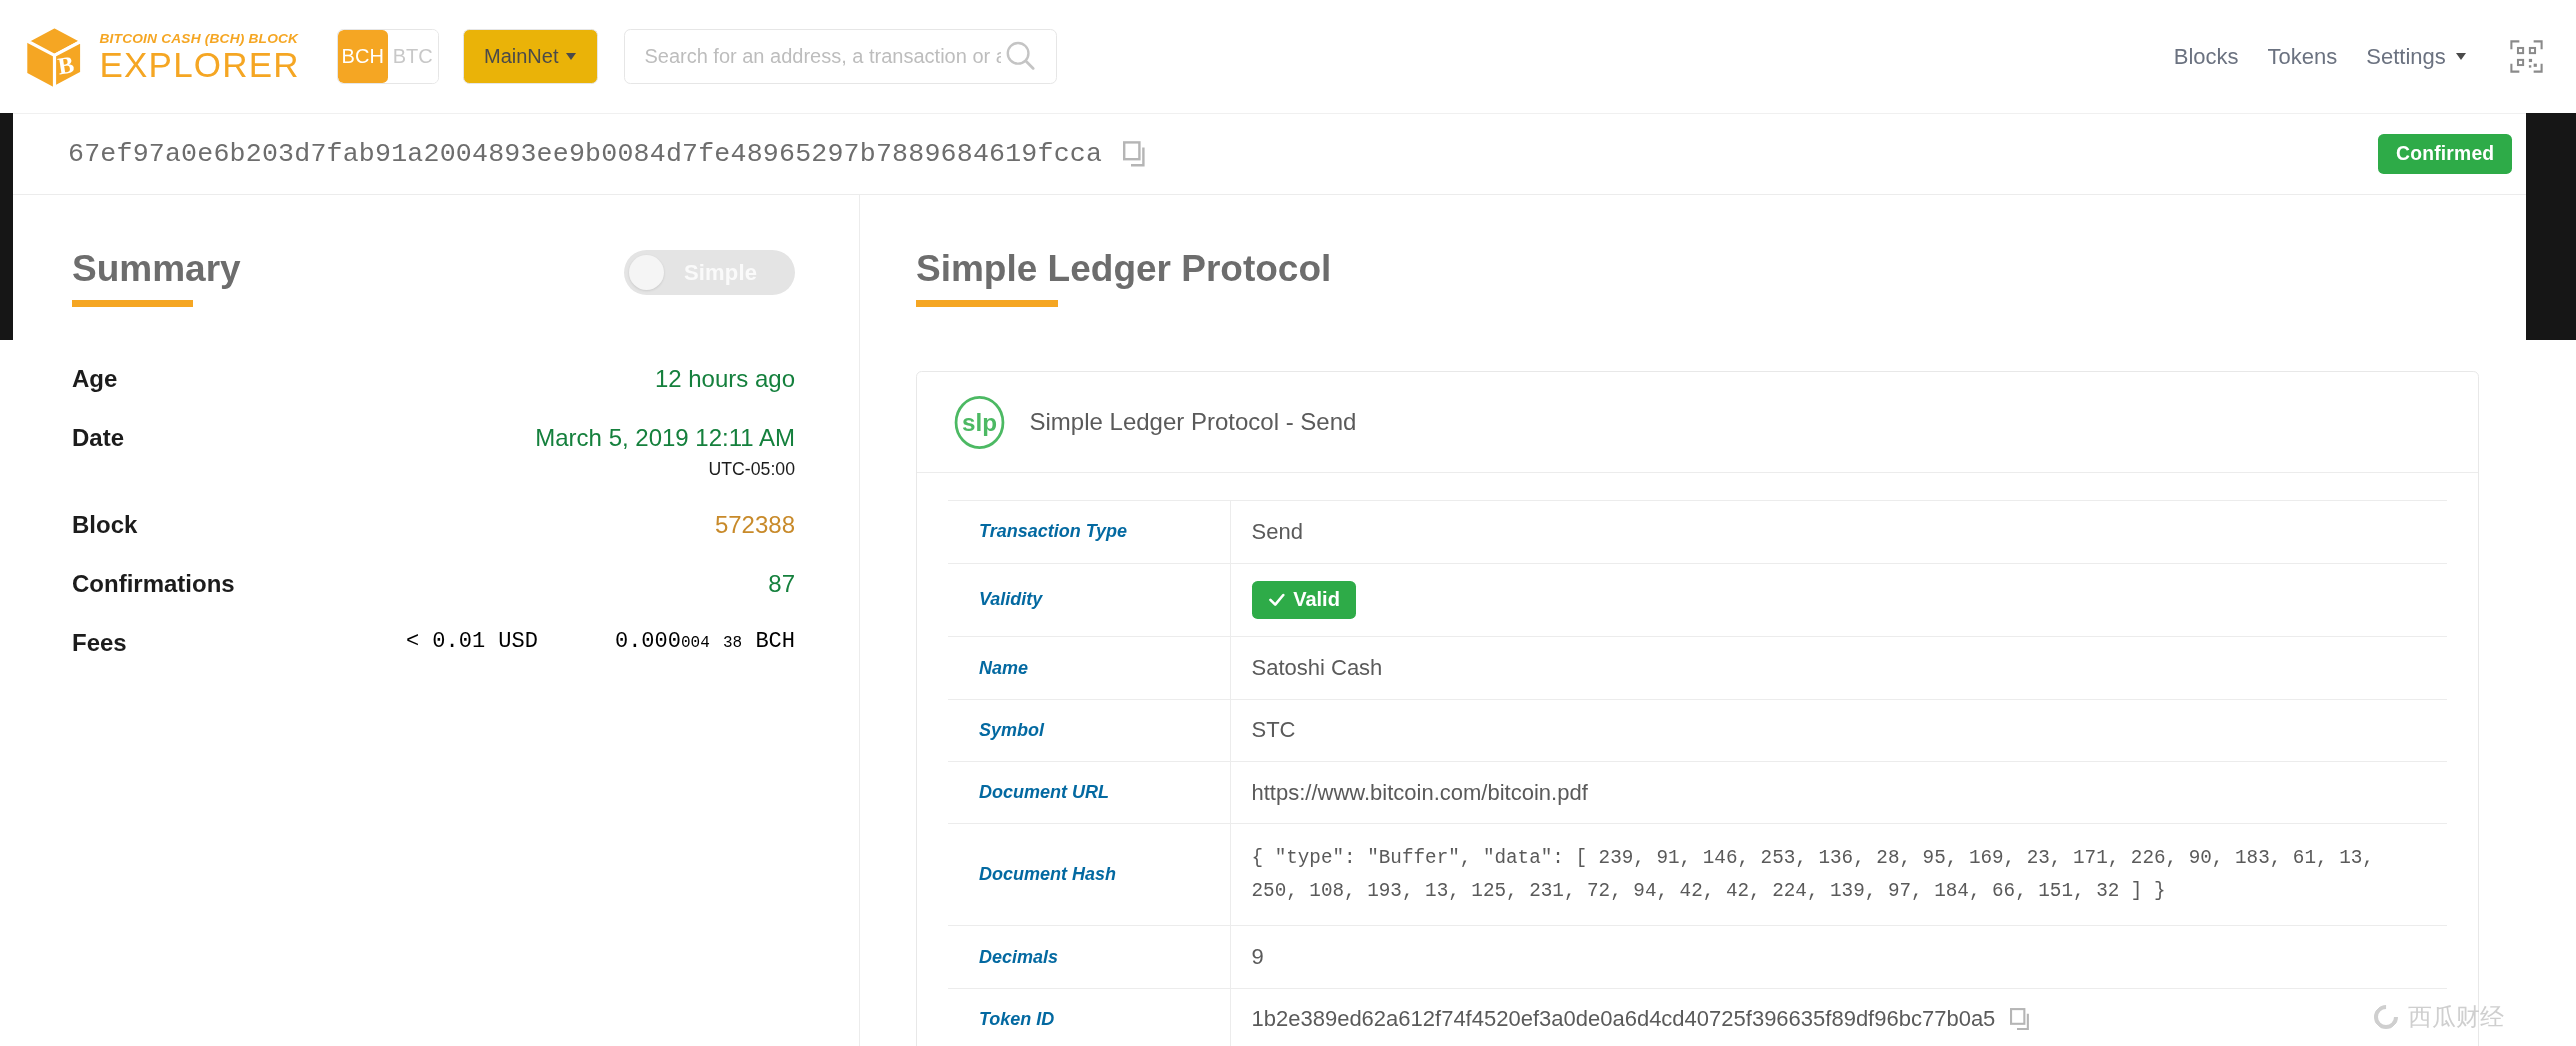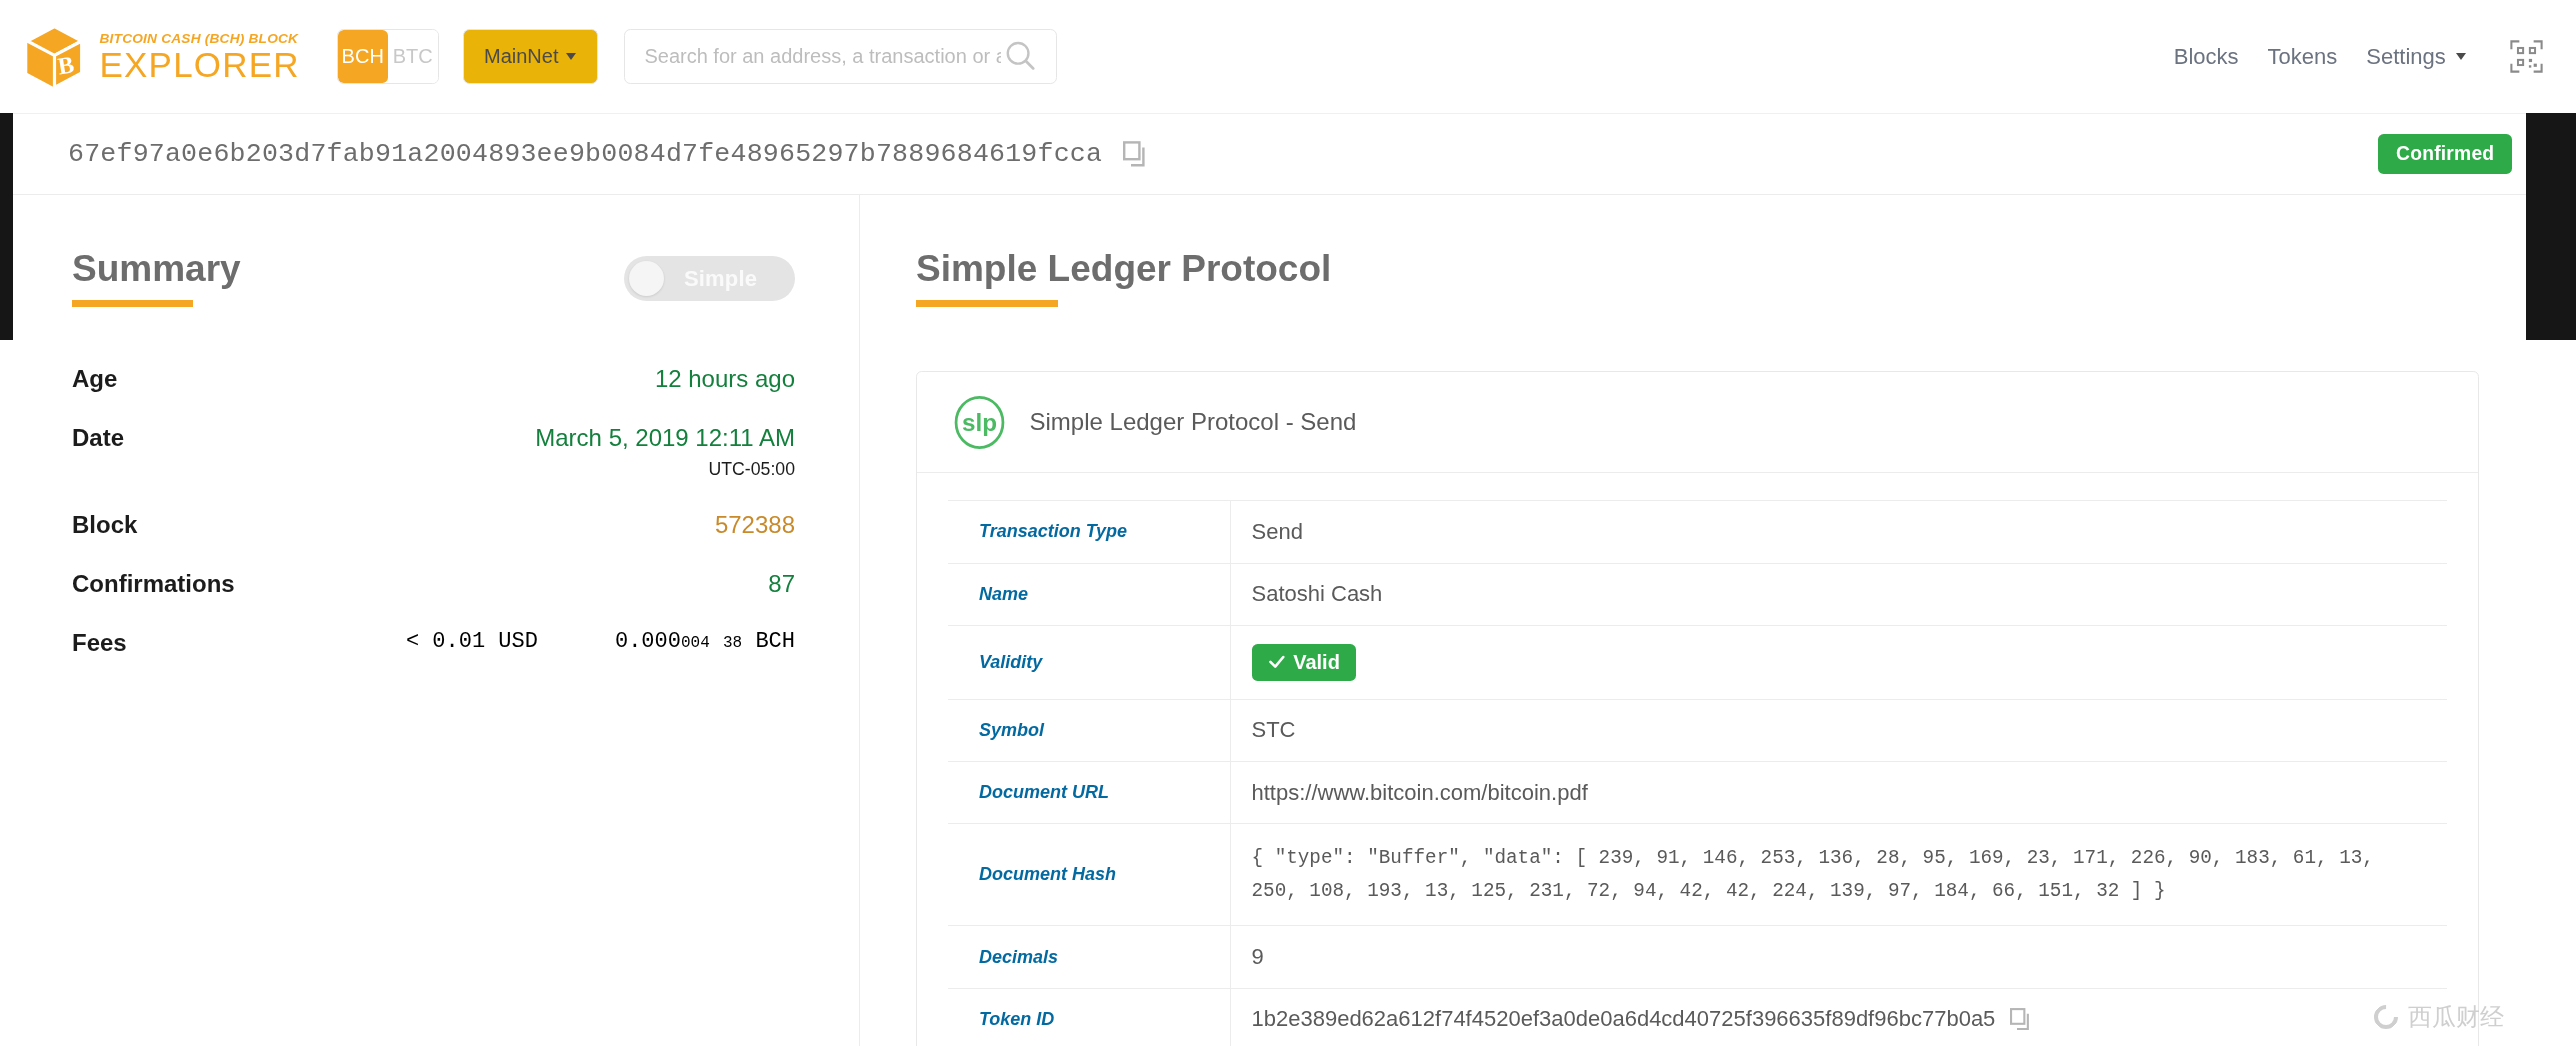--- a/index.html
+++ b/index.html
@@ -106,21 +106,21 @@
   }
 
   
   .content { display: flex; border-top: 0.8px solid #ececec; height: 853px; }
 
   .summary-col {
     width: 860px; flex: 0 0 860px;
     border-right: 0.8px solid #ececec;
     padding: 55px 64px 0 72px;
   }
-  .section-head { display: flex; align-items: center; }
+  .section-head { display: flex; align-items: flex-start; }
   .section-title {
     font-size: 37px; font-weight: 700; color: #6d6d6d; line-height: 1;
   }
   .title-rule { width: 121px; height: 7.2px; background: #f5a623; margin-top: 13px; }
   .title-rule.wide { width: 142px; }
 
   .simple-toggle {
     margin-left: auto; width: 171px; height: 45px;
     background: #e4e4e4; border-radius: 22.5px;
     display: flex; align-items: center; cursor: pointer;
@@ -348,33 +348,33 @@
       </div>
 
       <div class="table-outer">
         <table class="slp-table">
           <tbody>
             <tr>
               <td class="key">Transaction Type</td>
               <td class="val">Send</td>
             </tr>
             <tr>
-              <td class="key">Name</td>
-              <td class="val">Satoshi Cash</td>
-            </tr>
-            <tr>
               <td class="key">Validity</td>
               <td class="val">
                 <span class="valid-badge">
                   <svg width="17.7" height="17.7" viewBox="0 0 22 22">
                     <path d="M3 11 L9 17 L19 5" fill="none" stroke="#ffffff" stroke-width="3.2" stroke-linecap="round" stroke-linejoin="round"></path>
                   </svg>
                   <span>Valid</span>
                 </span>
               </td>
+            </tr>
+            <tr>
+              <td class="key">Name</td>
+              <td class="val">Satoshi Cash</td>
             </tr>
             <tr>
               <td class="key">Symbol</td>
               <td class="val">STC</td>
             </tr>
             <tr>
               <td class="key">Document URL</td>
               <td class="val">https://www.bitcoin.com/bitcoin.pdf</td>
             </tr>
             <tr>

